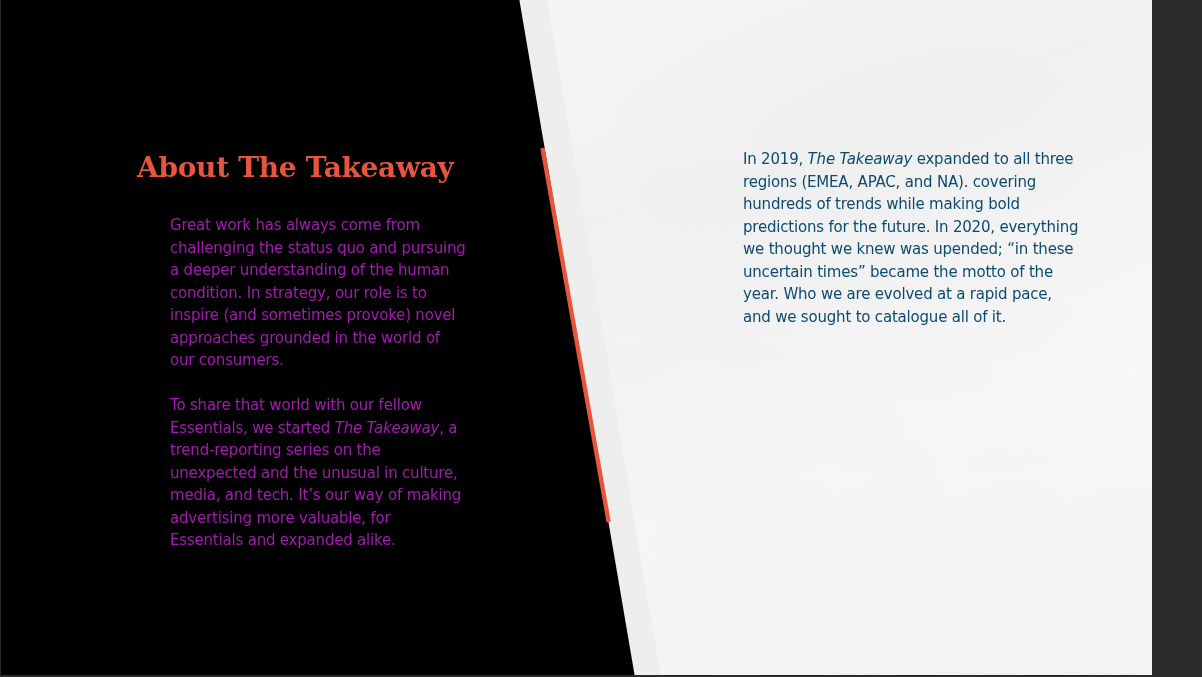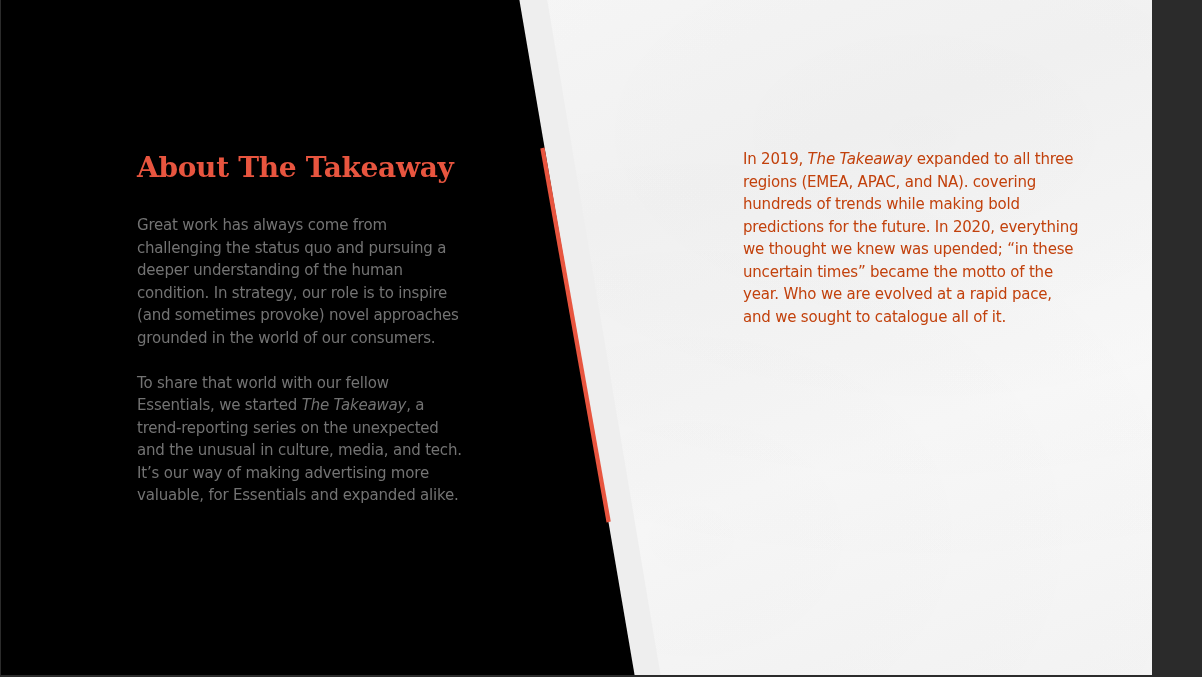--- a/index.html
+++ b/index.html
@@ -48,22 +48,22 @@
       line-height: 40px;
       letter-spacing: -0.3px;
     }
     .body-text {
       font-family: "DejaVu Sans", "Liberation Sans", sans-serif;
       font-size: 15px;
       line-height: 22.5px;
       margin: 0 0 22.5px 0;
       letter-spacing: -0.2px;
     }
-    .left-col .body-text { color: #737373; }
-    .right-col .body-text { color: #c2410c; }
+    .left-col .body-text { color: #a21caf; margin-left: 33px; }
+    .right-col .body-text { color: #0c4a6e; }
     .body-text em { font-style: italic; }
   </style>
 </head>
 <body>
 
 <div class="slide">
   <div class="paper-texture"></div>
 
   <svg class="shape" viewBox="0 0 1199 675" preserveAspectRatio="none">
     <polygon points="539,0 569,0 687,675 660,675" fill="#EEEEEE"></polygon>

